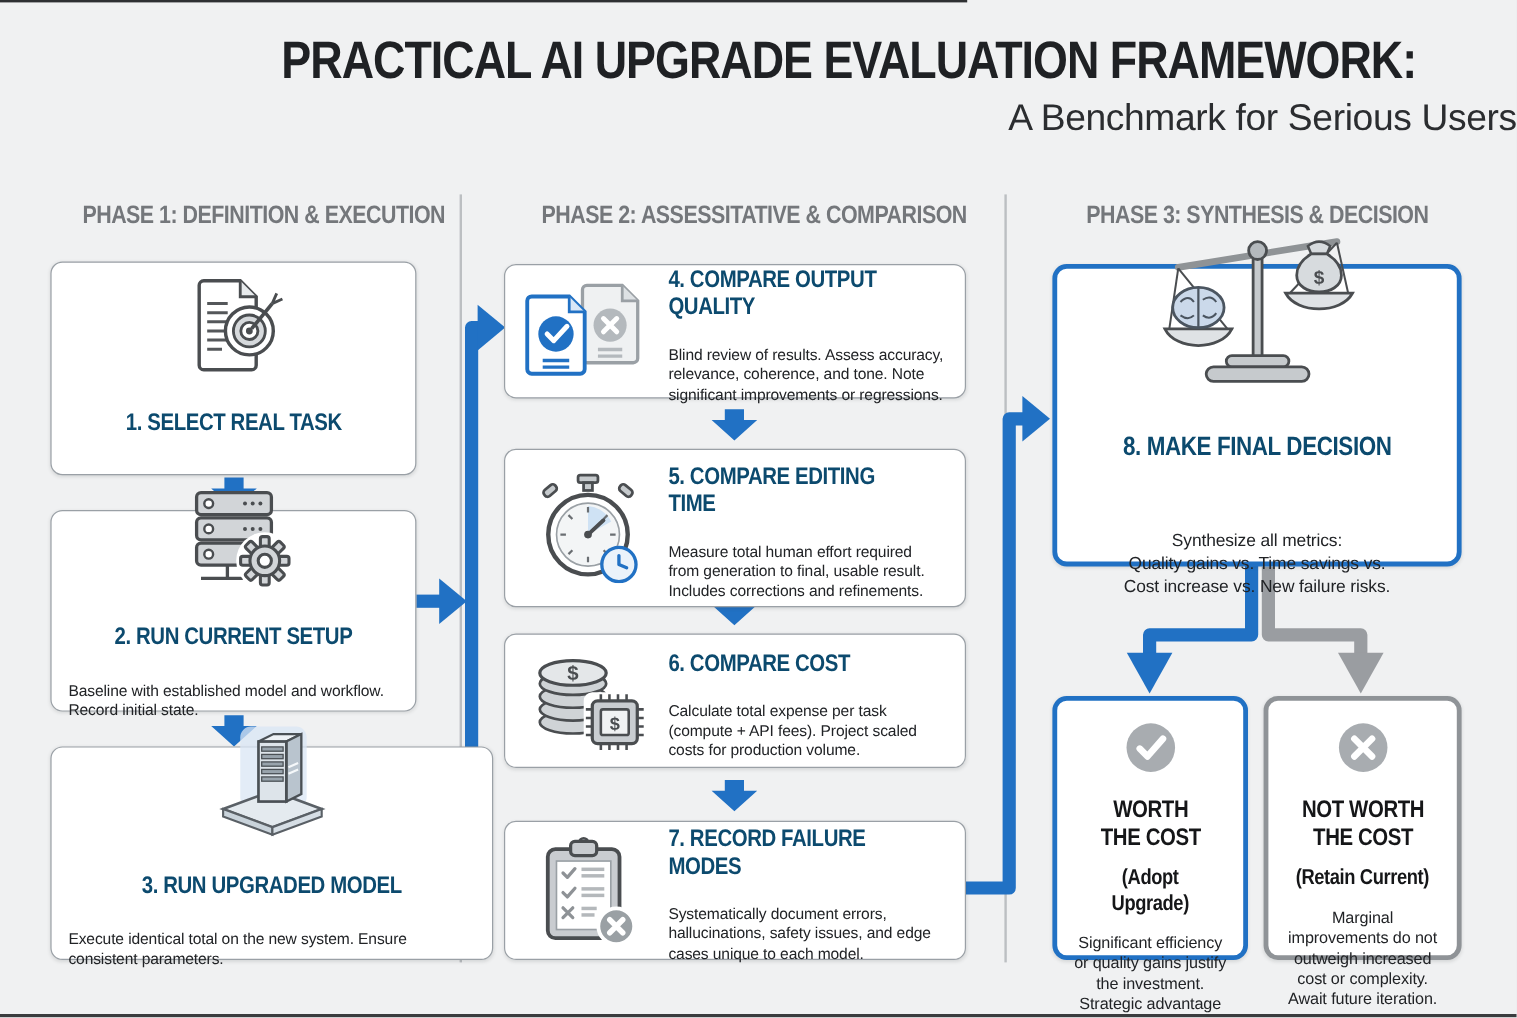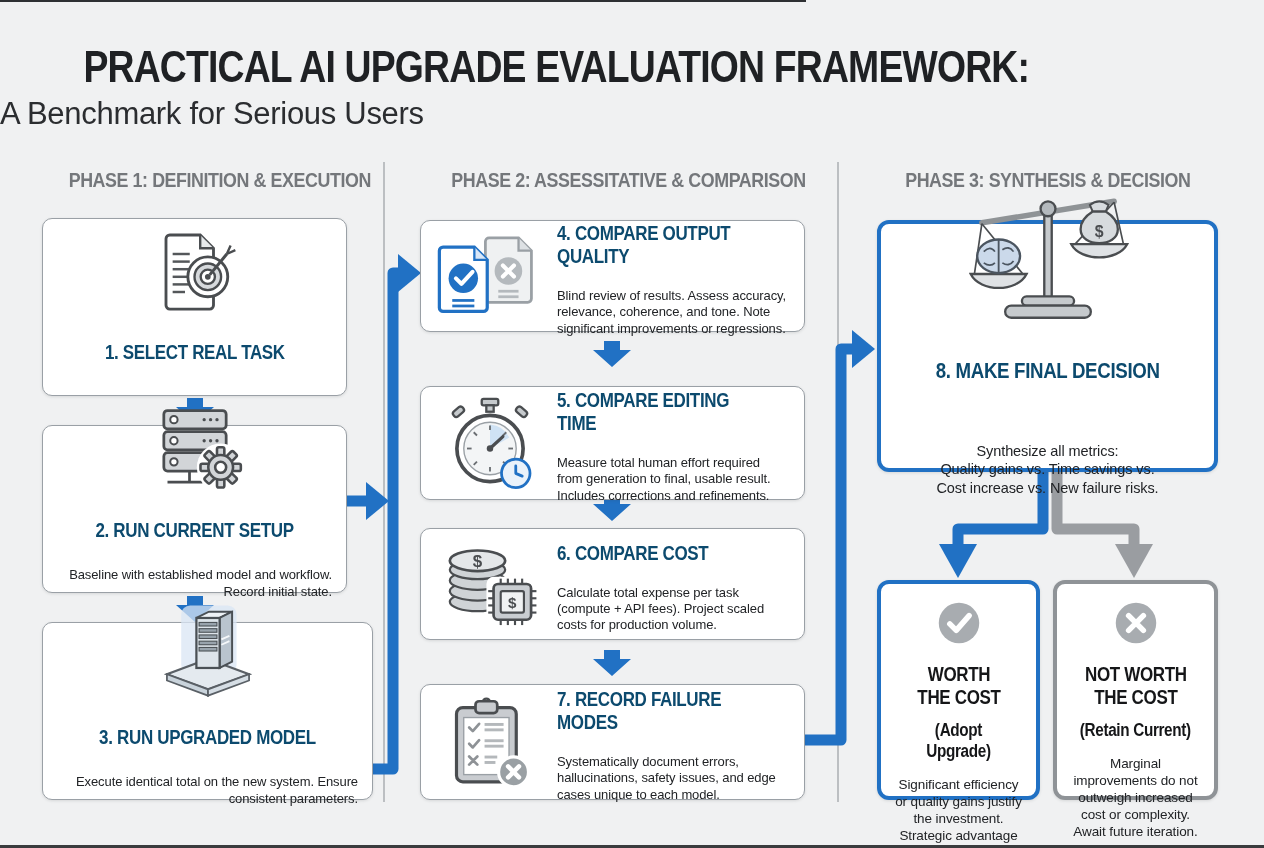--- a/index.html
+++ b/index.html
@@ -9,40 +9,40 @@
   }
   html,body{margin:0;padding:0;background:#e8e9eb;}
   .canvas{
     position:relative;width:1264px;height:848px;background:#f0f1f2;
     font-family:"Liberation Sans","DejaVu Sans",sans-serif;overflow:hidden;
     color:var(--ink);
   }
   .edge-top{position:absolute;top:0;left:0;width:806px;height:2px;background:#2e3033;}
   .edge-bottom{position:absolute;bottom:0;left:0;width:1264px;height:3px;background:#3a3c3e;}
 
-  .title-block{position:absolute;top:44px;left:0;width:100%;text-align:left;}
+  .title-block{position:absolute;top:28px;left:0;width:100%;text-align:right;}
   .title-block h1{margin:0;font-size:44px;font-weight:700;color:#1f2124;line-height:1.05;}
   .cond-x{display:inline-block;transform:scaleX(.85);transform-origin:center;letter-spacing:-1px;}
   .subtitle{font-size:31px;font-weight:400;color:#2b2d30;margin-top:6px;letter-spacing:-.3px;}
 
   .phase-label{position:absolute;top:168px;text-align:center;font-weight:700;font-size:21px;color:#74777b;white-space:nowrap;}
   .phase-label .cond-x{letter-spacing:-.5px;}
 
   .divider{position:absolute;top:162px;height:640px;width:2px;background:#bcbfc2;}
 
   .connectors{position:absolute;left:0;top:0;}
 
   .box{
     position:absolute;background:#fff;border:1.5px solid #9aa0a6;border-radius:10px;
     box-shadow:0 1px 3px rgba(60,64,67,.14);box-sizing:border-box;
   }
   .box.blue{border:4px solid var(--accent);border-radius:12px;}
   .box.grayline{border:4px solid #8f9397;border-radius:12px;}
 
-  .step-left{display:flex;flex-direction:column;align-items:center;justify-content:center;text-align:right;padding:8px 14px;gap:2px;}
+  .step-left{display:flex;flex-direction:column;align-items:center;justify-content:center;text-align:left;padding:8px 14px;gap:2px;}
   .step-mid{display:flex;flex-direction:row;align-items:center;text-align:left;padding:6px 16px 6px 10px;gap:8px;}
   .step-mid .iconwrap{flex:0 0 118px;display:flex;justify-content:center;align-items:center;}
   .step-mid .txt{flex:1;}
 
   .step-title{font-size:20px;font-weight:700;color:#0c4a6e;line-height:1.15;}
   .step-title .cond-x{letter-spacing:-.4px;}
   .step-mid .step-title .cond-x{transform-origin:left center;}
   .step-desc{font-size:13px;line-height:1.24;color:#212326;letter-spacing:-.1px;margin-top:3px;}
 
   .decision{display:flex;flex-direction:column;align-items:center;justify-content:center;text-align:center;padding:10px 12px;gap:4px;}
@@ -164,21 +164,21 @@
           <rect x="80" y="46" width="8" height="10" rx="2" transform="rotate(315 84 68)"></rect>
           <circle cx="84" cy="68" r="13.5"></circle>
           <circle cx="84" cy="68" r="6" fill="#fff"></circle>
         </g>
       </svg>
     </div>
     <h3 class="step-title"><span class="cond-x">2. RUN CURRENT SETUP</span></h3>
     <p class="step-desc">Baseline with established model and workflow. Record initial state.</p>
   </section>
 
-  <section class="box step-left" style="left:42px;top:622px;width:331px;height:178px">
+  <section class="box step-left" style="left:42px;top:622px;width:369px;height:178px">
     <div class="iconwrap">
       <svg width="100" height="98" viewBox="0 0 112 106">
         <rect x="26" y="2" width="62" height="76" rx="10" fill="#d9e6f4" opacity="0.75"></rect>
         <polygon points="56,62 102,79 56,96 10,79" fill="#e4eaef" stroke="#5a6066" stroke-width="2.5"></polygon>
         <polygon points="10,79 56,96 56,103 10,86" fill="#c9d3db" stroke="#5a6066" stroke-width="2"></polygon>
         <polygon points="102,79 56,96 56,103 102,86" fill="#d6dee5" stroke="#5a6066" stroke-width="2"></polygon>
         <polygon points="43,16 57,9 83,9 69,16" fill="#eef2f6" stroke="#4a5055" stroke-width="2.2"></polygon>
         <polygon points="69,16 83,9 83,65 69,72" fill="#b9c4ce" stroke="#4a5055" stroke-width="2.2"></polygon>
         <rect x="43" y="16" width="26" height="56" fill="#dde4ea" stroke="#4a5055" stroke-width="2.5"></rect>
         <g fill="#98a3ac" stroke="#4a5055" stroke-width="1.2">
@@ -211,21 +211,21 @@
         <line x1="22" y1="72" x2="46" y2="72" stroke="#2171c4" stroke-width="3"></line>
         <line x1="22" y1="78" x2="46" y2="78" stroke="#2171c4" stroke-width="3"></line>
       </svg>
     </div>
     <div class="txt">
       <h3 class="step-title"><span class="cond-x">4. COMPARE OUTPUT QUALITY</span></h3>
       <p class="step-desc">Blind review of results. Assess accuracy, relevance, coherence, and tone. Note significant improvements or regressions.</p>
     </div>
   </section>
 
-  <section class="box step-mid" style="left:420px;top:386px;width:385px;height:114px">
+  <section class="box step-mid" style="left:420px;top:374px;width:385px;height:132px">
     <div class="iconwrap">
       <svg width="98" height="92" viewBox="0 0 106 100">
         <rect x="44" y="2" width="18" height="7" rx="2" fill="#c6cacd" stroke="#4a4d50" stroke-width="2.5"></rect>
         <rect x="49" y="9" width="8" height="7" fill="#c6cacd" stroke="#4a4d50" stroke-width="2.5"></rect>
         <rect x="12" y="13" width="13" height="7" rx="3" fill="#c6cacd" stroke="#4a4d50" stroke-width="2.5" transform="rotate(-40 18 16)"></rect>
         <rect x="81" y="13" width="13" height="7" rx="3" fill="#c6cacd" stroke="#4a4d50" stroke-width="2.5" transform="rotate(40 88 16)"></rect>
         <circle cx="53" cy="56" r="36" fill="#fff" stroke="#4a4d50" stroke-width="4"></circle>
         <circle cx="53" cy="56" r="28.5" fill="#f3f5f6" stroke="#9aa0a5" stroke-width="1.5"></circle>
         <path d="M53 56 V30 A26 26 0 0 1 74 44 Z" fill="#cfe2f4"></path>
         <g stroke="#6a6e72" stroke-width="2">

